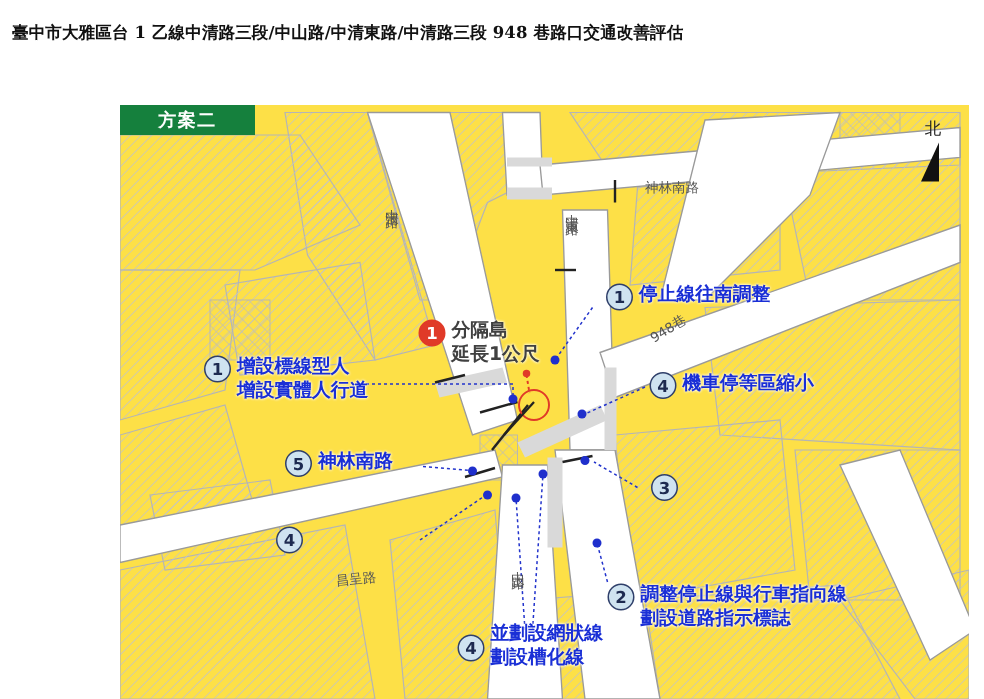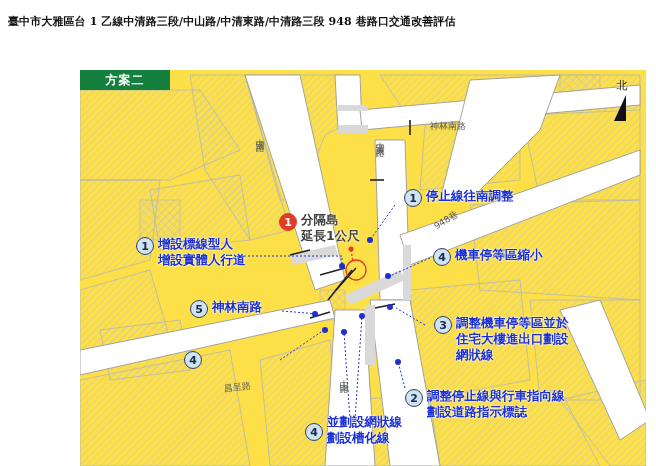--- a/index.html
+++ b/index.html
@@ -176,25 +176,20 @@
 
 <div class="callout" style="left:190px;top:299px;">
   <span class="num-badge">5</span>
   <span class="callout-text">
     <span class="line">神林南路</span>
   </span>
 </div>
 
 <div class="callout" style="left:434px;top:315px;">
   <span class="num-badge">3</span>
-  <span class="callout-text">
-    <span class="line">調整機車停等區並於</span>
-    <span class="line">住宅大樓進出口劃設</span>
-    <span class="line">網狀線</span>
-  </span>
 </div>
 
 <div class="callout" style="left:184px;top:350px;">
   <span class="num-badge">4</span>
 </div>
 
 <div class="callout" style="left:405px;top:388px;">
   <span class="num-badge">2</span>
   <span class="callout-text">
     <span class="line">調整停止線與行車指向線</span>

